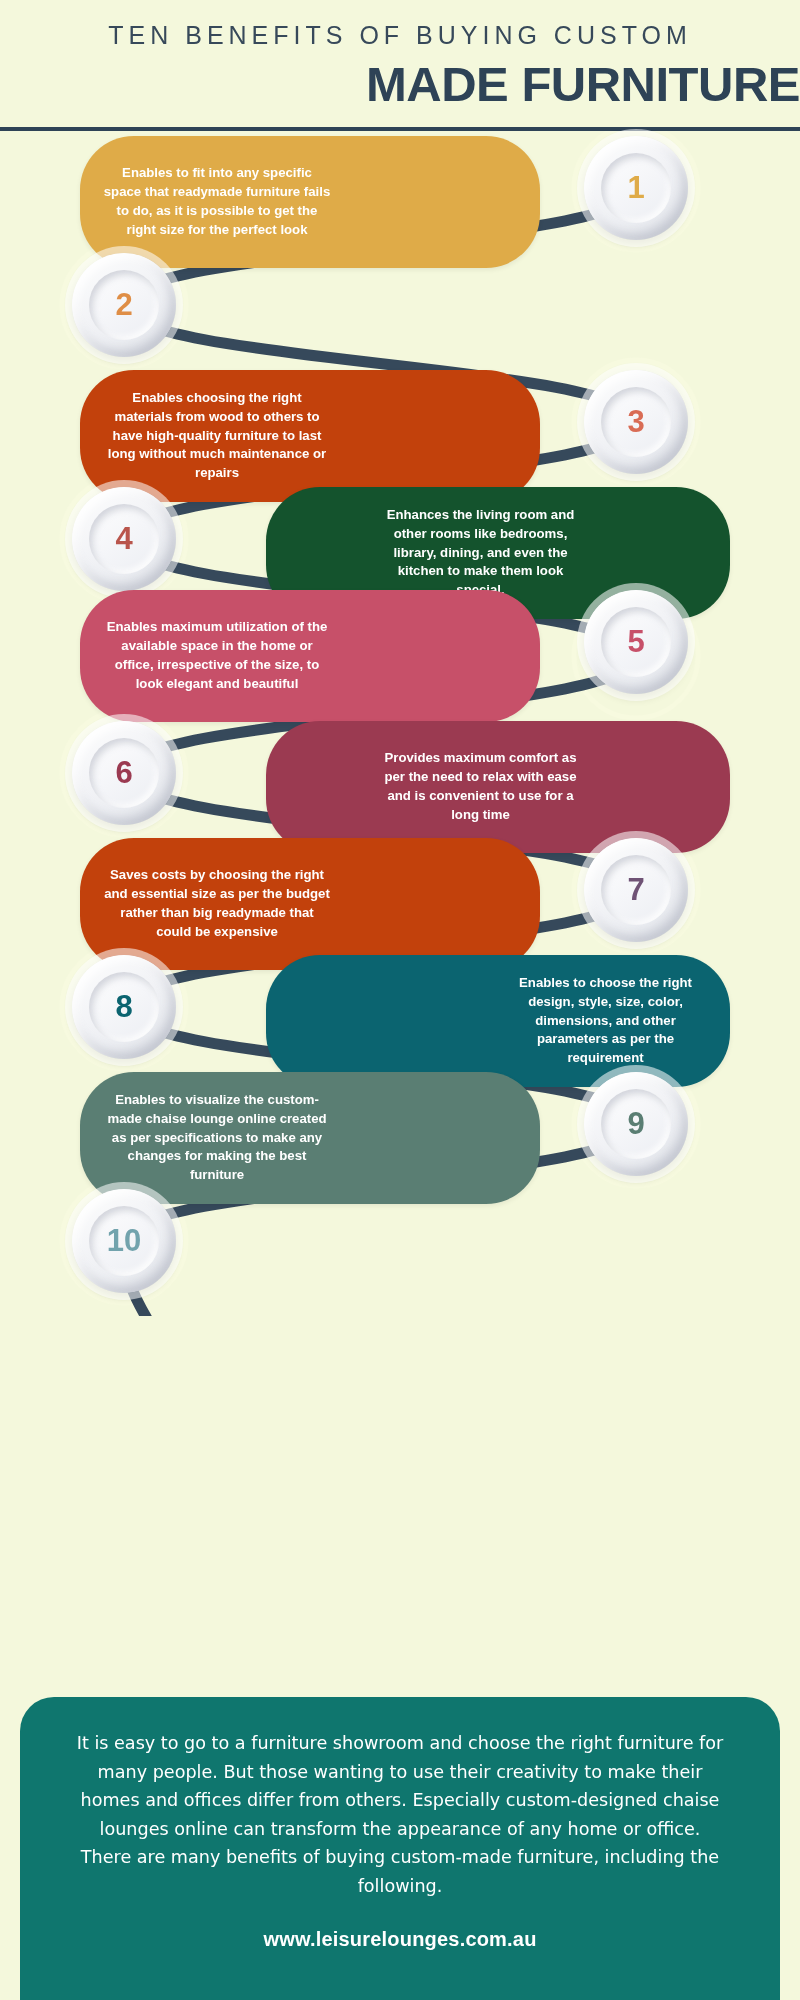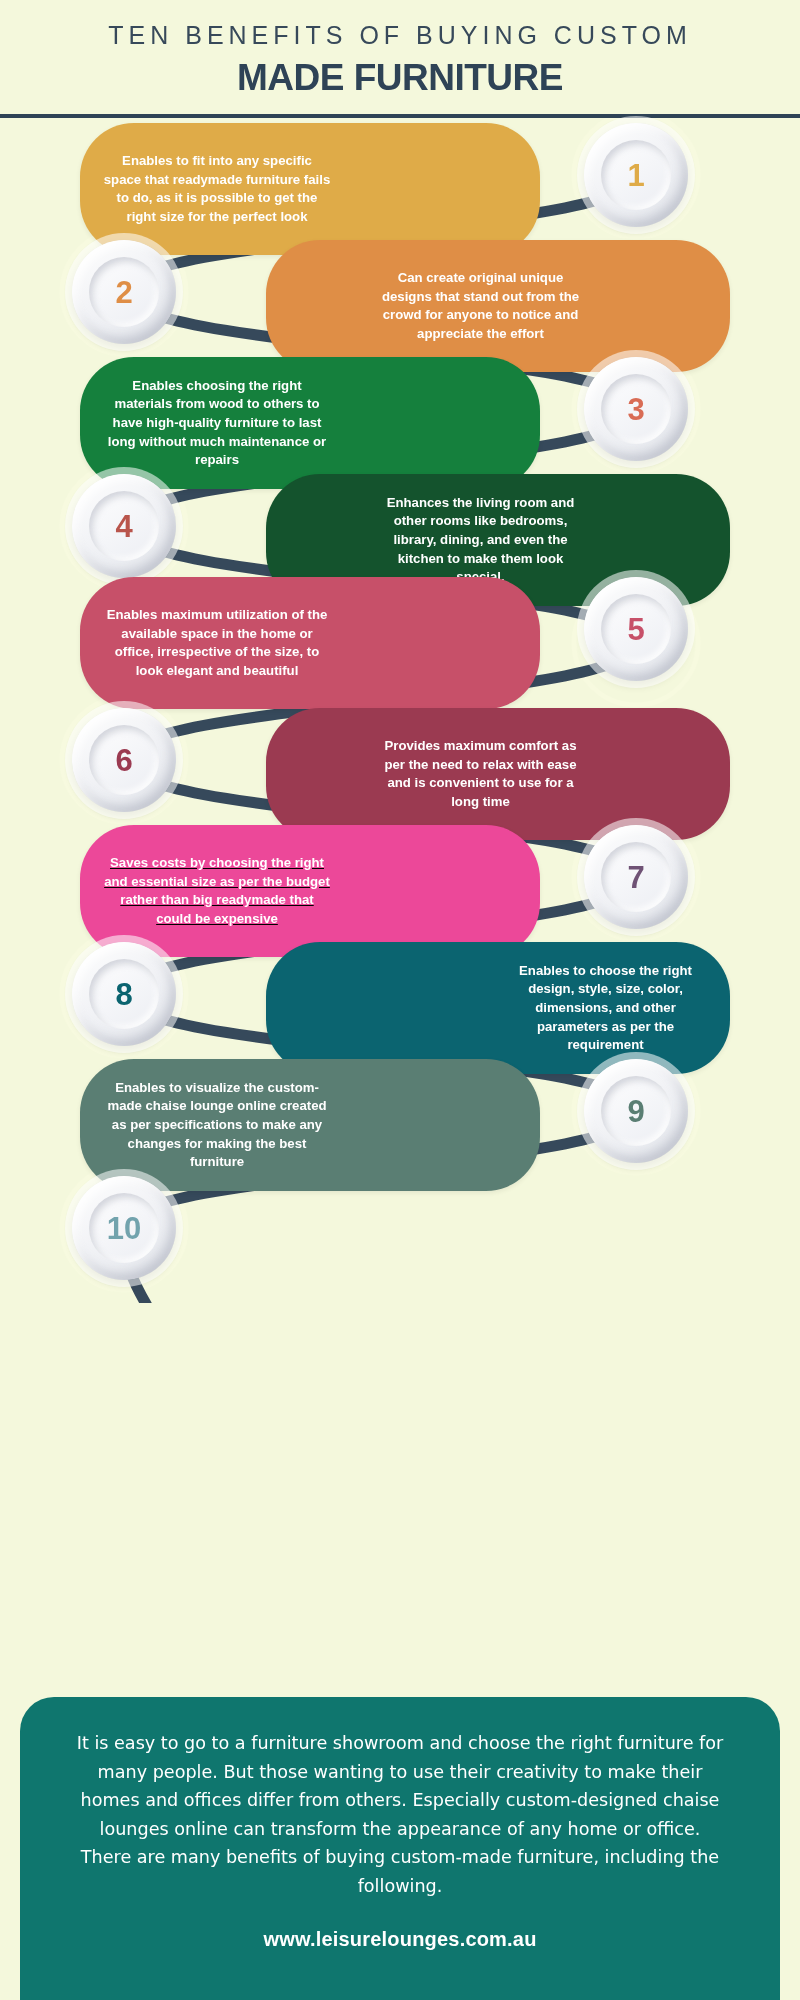--- a/index.html
+++ b/index.html
@@ -12,22 +12,22 @@
   }
   .page{position:relative;width:800px;height:2000px;}
 
   
   .header{padding-top:22px;text-align:center;}
   .kicker{
     font-size:25px;letter-spacing:5.0px;color:#37495a;
     font-weight:500;line-height:1.1;
   }
   .title{
-    font-size:37px;font-weight:800;color:#2e4356;
-    letter-spacing:-0.5px;margin-top:9px;line-height:1.05;
+    font-size:49px;font-weight:800;color:#2e4356;
+    letter-spacing:-0.5px;margin-top:9px;line-height:1.05;text-align:right;
   }
   .rule{
     margin:17px auto 0 auto;width:800px;height:4px;background:#2e4356;
   }
 
   
   .flow{position:relative;width:800px;height:1185px;margin-top:0;}
 
   
   .ribbon{position:absolute;left:0;top:0;width:800px;height:1185px;}
@@ -119,31 +119,28 @@
           <div class="pill" style="background: rgb(223, 171, 72); width: 330px;">
             <div class="txt">Enables to fit into any specific space that readymade furniture fails to do, as it is possible to get the right size for the perfect look</div>
           </div>
           <div class="badge">
             <div class="inner">
               <span class="num" style="color: rgb(223, 171, 72);">1</span>
             </div>
           </div>
         </div>
         <div class="row right" style="top: 122px;">
-          <div class="pill" style="background: rgb(223, 142, 70); width: 330px;">
-            <div class="txt">Can create original unique designs that stand out from the crowd for anyone to notice and appreciate the effort</div>
-          </div>
           <div class="badge">
             <div class="inner">
               <span class="num" style="color: rgb(223, 142, 70);">2</span>
             </div>
           </div>
         </div>
         <div class="row left" style="top: 239px;">
-          <div class="pill" style="background: #15803d; width: 330px;">
+          <div class="pill" style="background: #c2410c; width: 330px;">
             <div class="txt">Enables choosing the right materials from wood to others to have high-quality furniture to last long without much maintenance or repairs</div>
           </div>
           <div class="badge">
             <div class="inner">
               <span class="num" style="color: rgb(217, 108, 85);">3</span>
             </div>
           </div>
         </div>
         <div class="row right" style="top: 356px;">
           <div class="pill" style="background: #14532d; width: 330px;">
@@ -169,21 +166,21 @@
           <div class="pill" style="background: rgb(155, 58, 81); width: 330px;">
             <div class="txt">Provides maximum comfort as per the need to relax with ease and is convenient to use for a long time</div>
           </div>
           <div class="badge">
             <div class="inner">
               <span class="num" style="color: rgb(155, 58, 81);">6</span>
             </div>
           </div>
         </div>
         <div class="row left" style="top: 707px;">
-          <div class="pill" style="background: #ec4899; width: 330px; text-decoration: underline;">
+          <div class="pill" style="background: #c2410c; width: 330px;">
             <div class="txt">Saves costs by choosing the right and essential size as per the budget rather than big readymade that could be expensive</div>
           </div>
           <div class="badge">
             <div class="inner">
               <span class="num" style="color: rgb(111, 82, 117);">7</span>
             </div>
           </div>
         </div>
         <div class="row right" style="top: 824px;">
           <div class="pill" style="background: rgb(11, 100, 112); width: 330px; justify-content: flex-end;">

